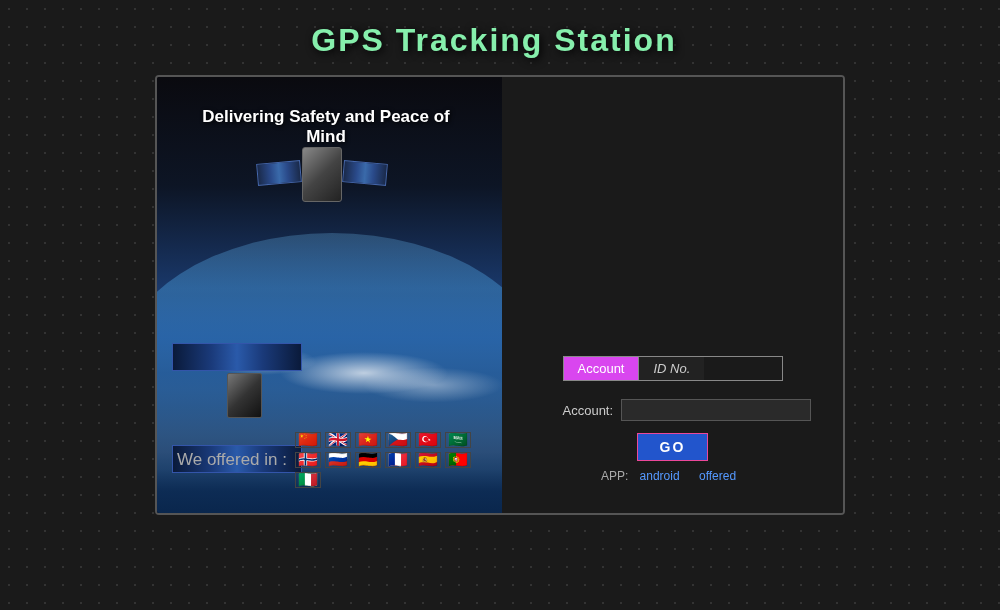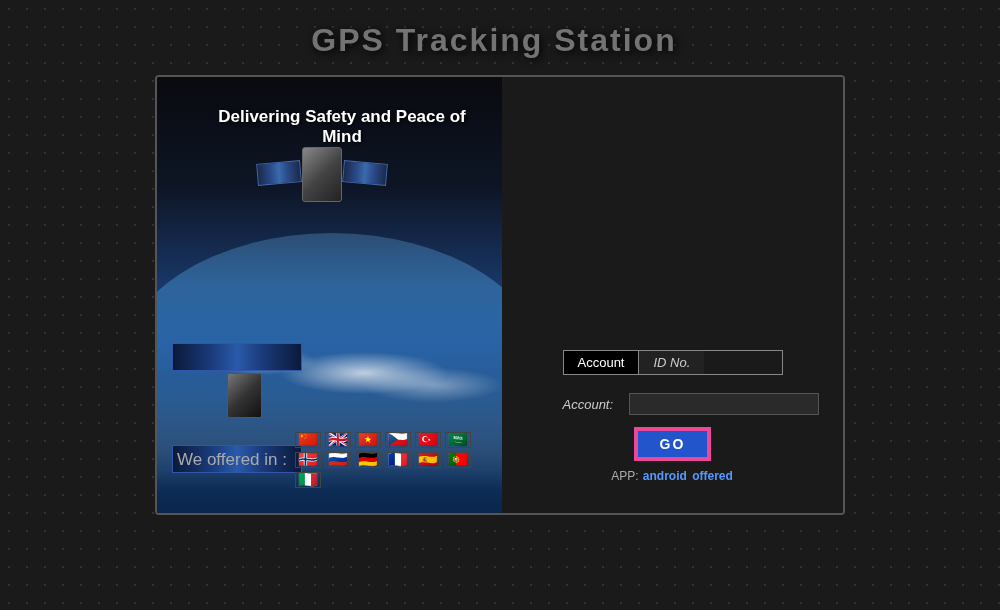--- a/index.html
+++ b/index.html
@@ -11,21 +11,21 @@
       background-image: radial-gradient(circle, #333 1px, transparent 1px);
       background-size: 18px 18px;
       font-family: Arial, sans-serif;
       overflow: hidden;
       display: flex;
       flex-direction: column;
       align-items: center;
     }
 
     .page-title {
-      color: #737373;
+      color: #86efac;
       font-size: 32px;
       font-weight: bold;
       text-align: center;
       padding: 22px 12px 16px 0;
       letter-spacing: 2px;
       width: 100%;
       text-shadow: 2px 2px 8px #000;
     }
 
     .main-panel {
@@ -176,21 +176,21 @@
       left: 5px;
       width: 130px;
       height: 28px;
       background: linear-gradient(90deg, #0a1a3a 0%, #1a3a7a 30%, #2a5aaa 50%, #1a3a7a 70%, #0a1a3a 100%);
       border: 1px solid #3355aa;
     }
 
     .tagline {
       position: absolute;
       top: 30px;
-      right: 20px;
+      right: 36px;
       color: #ffffff;
       font-size: 17px;
       font-weight: bold;
       text-align: center;
       text-shadow: 1px 1px 4px #000;
       width: 280px;
     }
 
     
     .form-section {
@@ -221,73 +221,71 @@
       border-right: 1px solid #888;
       white-space: nowrap;
     }
 
     .tab:last-child {
       border-right: none;
       font-style: italic;
     }
 
     .tab.active {
-      background: #000000;
+      background: #d946ef;
       color: #fff;
     }
 
     .form-row {
       display: flex;
       align-items: center;
       margin-bottom: 12px;
       width: 220px;
     }
 
     .form-label {
       color: #ccc;
       font-size: 13px;
       width: 78px;
       text-align: right;
-      padding-right: 16px;
-      font-style: italic;
+      padding-right: 8px;
     }
 
     .form-input {
       flex: 1;
       height: 22px;
       background: #2a2a2a;
       border: 1px solid #555;
       color: #eee;
       font-size: 13px;
       padding: 0 6px;
       outline: none;
     }
 
     .go-btn {
       background: #2255cc;
       color: #fff;
-      border: 4px solid #ec4899;
+      border: 1px solid #ec4899;
       padding: 5px 22px;
       font-size: 14px;
       font-weight: bold;
       cursor: pointer;
       margin-bottom: 8px;
       letter-spacing: 2px;
     }
 
     .app-links {
       font-size: 12px;
       color: #aaa;
     }
 
     .app-links a {
       color: #5599ff;
       text-decoration: none;
-      margin: 0 1px;
-      font-weight: bold;
+      margin: 0 8px;
     }
 
     
     .languages-bar {
       position: absolute;
       bottom: 25px;
       left: 20px;
       display: flex;
       align-items: center;
     }

